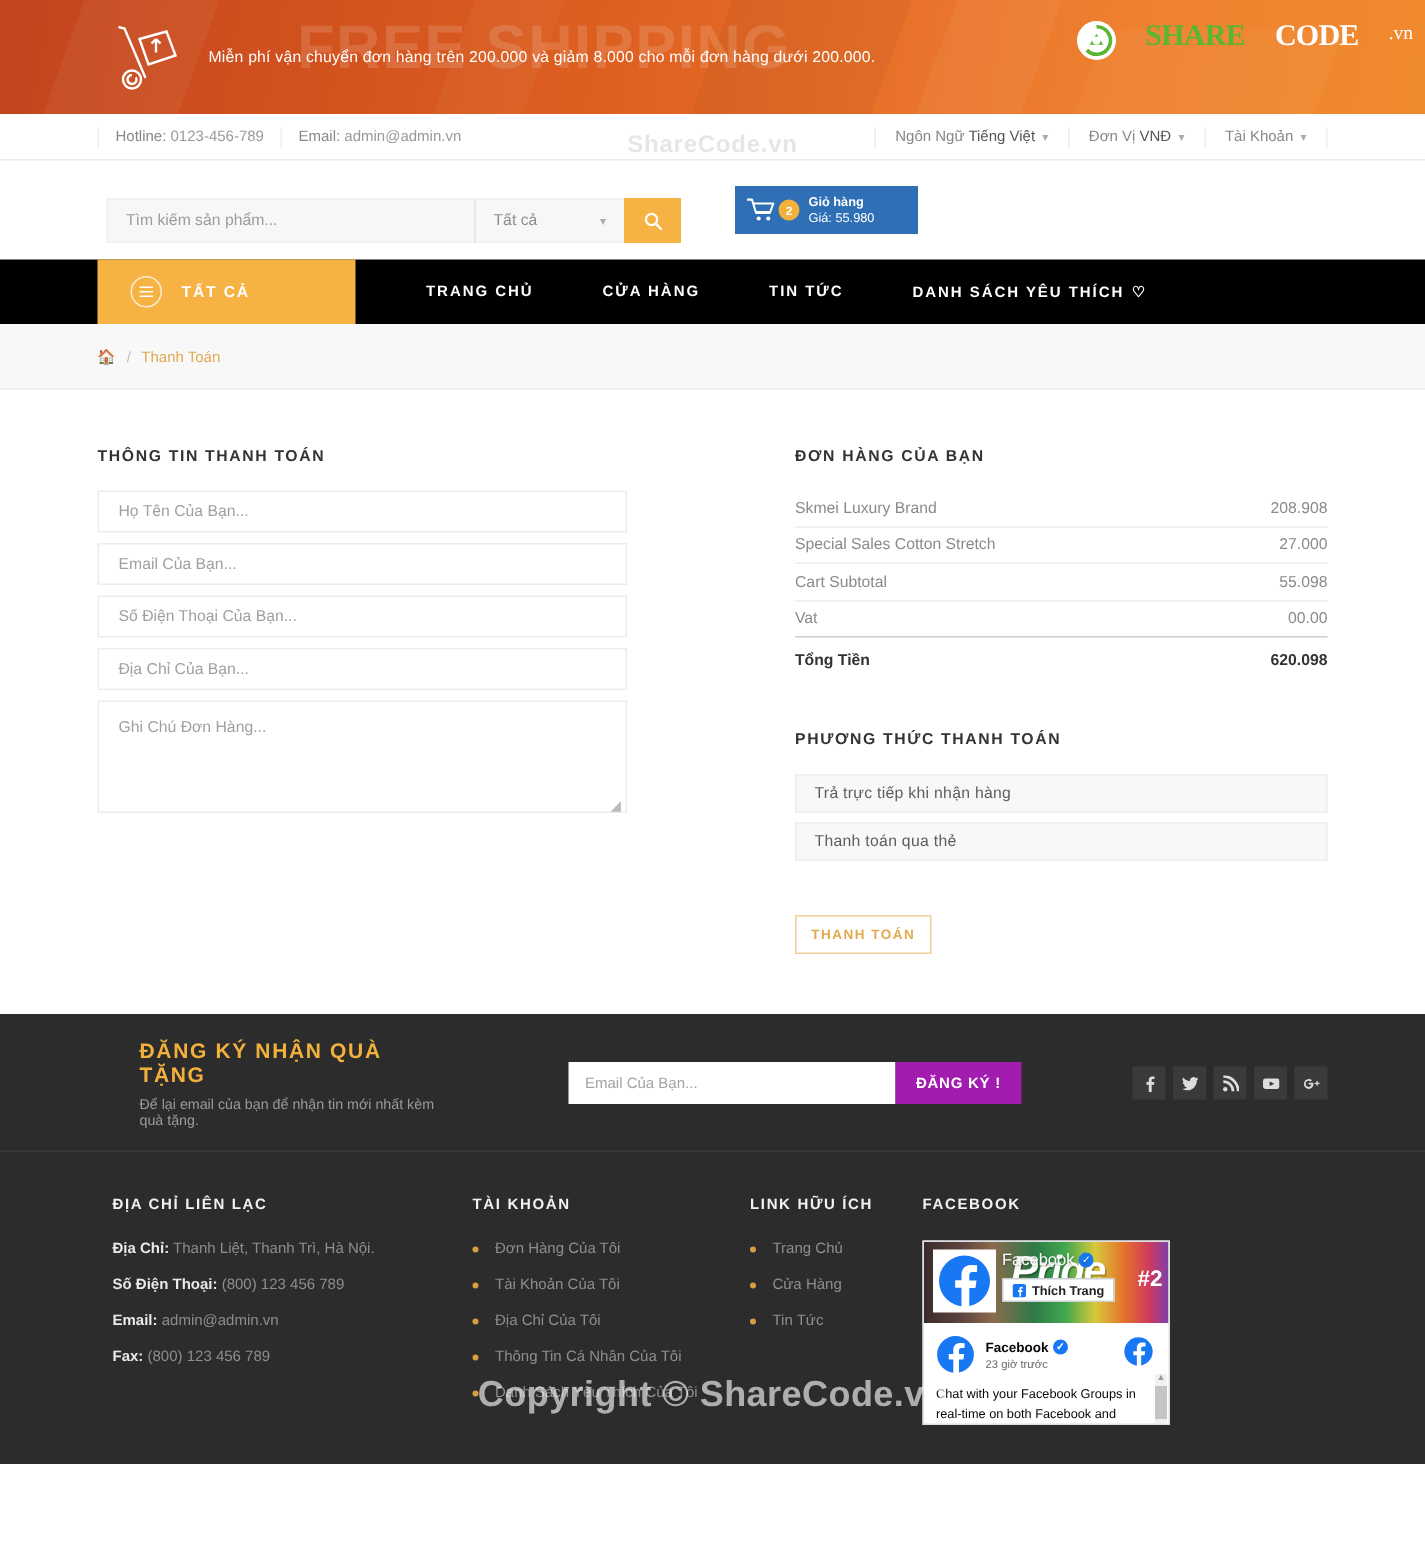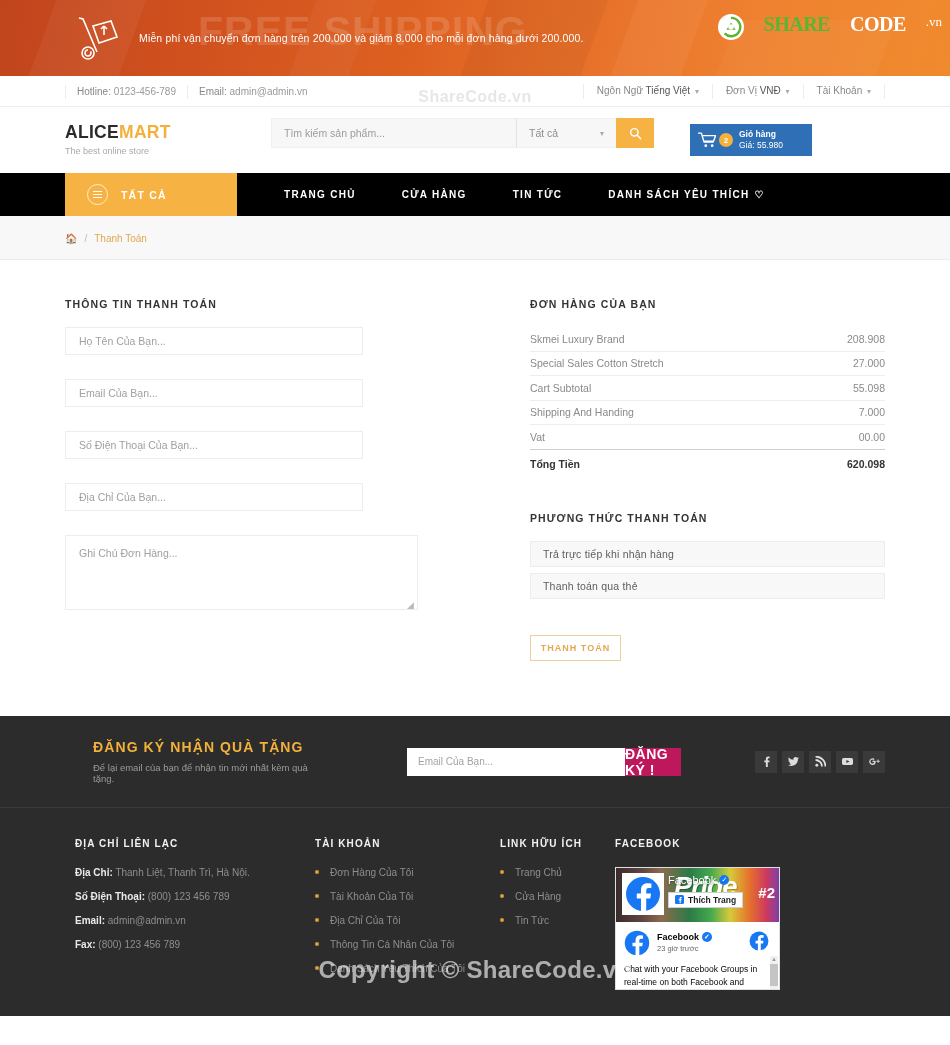--- a/index.html
+++ b/index.html
@@ -113,21 +113,21 @@
   .hd-inner {
     width: 820px; margin: 0 auto; height: 66px;
     display: flex; align-items: center;
   }
   .logo-block { width: 200px; }
   .logo-text { font-size: 17.5px; font-weight: bold; letter-spacing: .3px; line-height: 1; }
   .logo-alice { color: #2b2b2b; }
   .logo-mart { color: #f3b13c; }
   .logo-tag { font-size: 9px; color: #a9a9a9; margin-top: 5px; }
 
-  .search-wrap { display: flex; align-items: flex-end; height: 16px; margin-left: 6px; }
+  .search-wrap { display: flex; align-items: flex-start; height: 16px; margin-left: 6px; }
   .search-field {
     width: 245px; height: 30px;
     background: #f7f7f7;
     border: 1px solid #f0f0f0;
     border-right: none;
     padding: 0 12px;
     font-size: 10.5px; color: #9c9c9c;
     display: flex; align-items: center;
   }
   .search-cat {
@@ -198,36 +198,36 @@
     background: #f8f8f8;
     border-bottom: 1px solid #ececec;
     height: 44px;
   }
   .crumb-inner { width: 820px; margin: 0 auto; height: 44px; display: flex; align-items: center; font-size: 10px; }
   .crumb-home { color: #8b8b8b; font-size: 10px; }
   .crumb-sep { color: #bdbdbd; margin: 0 7px; }
   .crumb-cur { color: #e0a851; }
 
   
-  .main { width: 820px; margin: 0 auto; padding-top: 38px; display: flex; padding-bottom: 55px; }
+  .main { width: 820px; margin: 0 auto; padding-top: 38px; display: flex; padding-bottom: 40px; }
   .col-left { width: 375px; }
   .col-right { width: 355px; margin-left: 90px; }
 
   .sec-title {
     font-size: 10.5px; font-weight: bold; letter-spacing: 1.1px;
     color: #333; margin-bottom: 17px;
   }
   .field {
-    width: 298px; height: 28px;
+    width: 353px; height: 28px;
     border: 1px solid #ededed;
     background: #fff;
     padding: 0 13px;
     font-size: 10.5px; color: #a0a0a0;
     display: flex; align-items: center;
-    margin-bottom: 24px;
+    margin-bottom: 7px;
   }
   .note-field {
     width: 353px; height: 75px;
     border: 1px solid #ededed;
     padding: 11px 13px;
     font-size: 10.5px; color: #a0a0a0;
     position: relative;
   }
   .resize-grip {
     position: absolute; right: 2px; bottom: 1px;
@@ -291,22 +291,22 @@
     color: #f3b13c; margin-left: 28px;
   }
   .nl-sub { font-size: 9.5px; color: #9b9b9b; margin-top: 7px; margin-left: 28px; }
   .nl-form { display: flex; margin-left: 76px; }
   .nl-input {
     width: 218px; height: 28px; background: #fff;
     padding: 0 11px; font-size: 10px; color: #a3a3a3;
     display: flex; align-items: center;
   }
   .nl-btn {
-    width: 56px; height: 28px; background: #be185d;
-    color: #fff; font-size: 14px; font-weight: bold; letter-spacing: .5px;
+    width: 84px; height: 28px; background: #a21caf;
+    color: #fff; font-size: 10px; font-weight: bold; letter-spacing: .5px;
     display: flex; align-items: center; justify-content: center;
     cursor: pointer;
   }
   .socials { display: flex; margin-left: 74px; gap: 5px; }
   .soc {
     width: 22px; height: 22px; background: #3a3a3a;
     display: flex; align-items: center; justify-content: center;
     color: #ddd; cursor: pointer;
   }
   .soc svg { width: 11px; height: 11px; fill: #ddd; }
@@ -452,26 +452,20 @@
       <div class="hl-item">
         <span>Tài Khoản</span>
         <span class="caret">▾</span>
       </div>
     </div>
   </div>
 </div>
 
 <div class="header">
   <div class="hd-inner">
-    <div class="logo-block">
-      <div class="logo-text">
-        <span class="logo-alice">ALICE</span><span class="logo-mart">MART</span>
-      </div>
-      <div class="logo-tag">The best online store</div>
-    </div>
 
     <div class="search-wrap">
       <div class="search-field">Tìm kiếm sản phẩm...</div>
       <div class="search-cat">
         <span>Tất cả</span>
         <span class="caret">▾</span>
       </div>
       <div class="search-btn">
         <svg viewBox="0 0 16 16">
           <circle cx="6.6" cy="6.6" r="4.6" fill="none" stroke="#fff" stroke-width="1.8"></circle>
@@ -543,24 +537,20 @@
       <span>Skmei Luxury Brand</span>
       <span>208.908</span>
     </div>
     <div class="ord-row">
       <span>Special Sales Cotton Stretch</span>
       <span>27.000</span>
     </div>
     <div class="ord-row">
       <span>Cart Subtotal</span>
       <span>55.098</span>
-    </div>
-    <div class="ord-row">
-      <span>Shipping And Handing</span>
-      <span>7.000</span>
     </div>
     <div class="ord-row">
       <span>Vat</span>
       <span>00.00</span>
     </div>
     <div class="ord-total">
       <span>Tổng Tiền</span>
       <span>620.098</span>
     </div>
 

